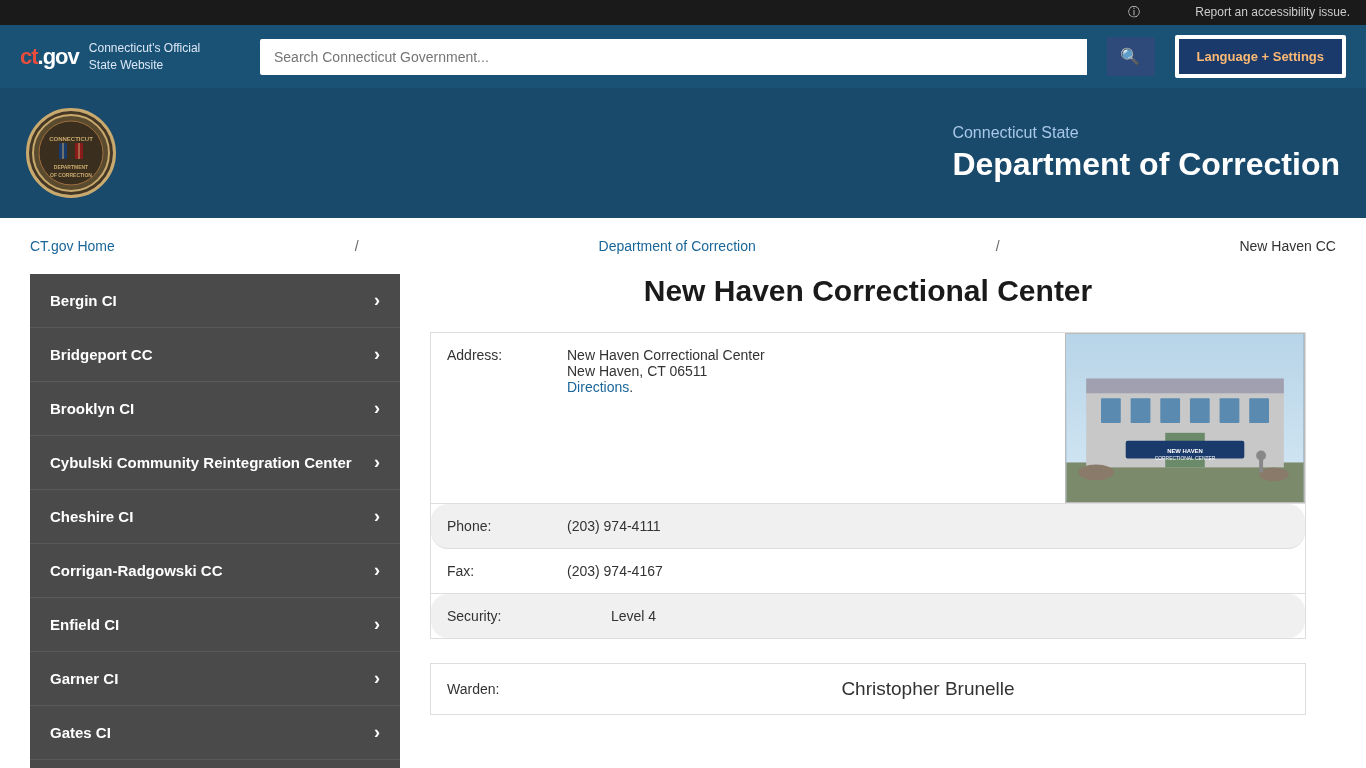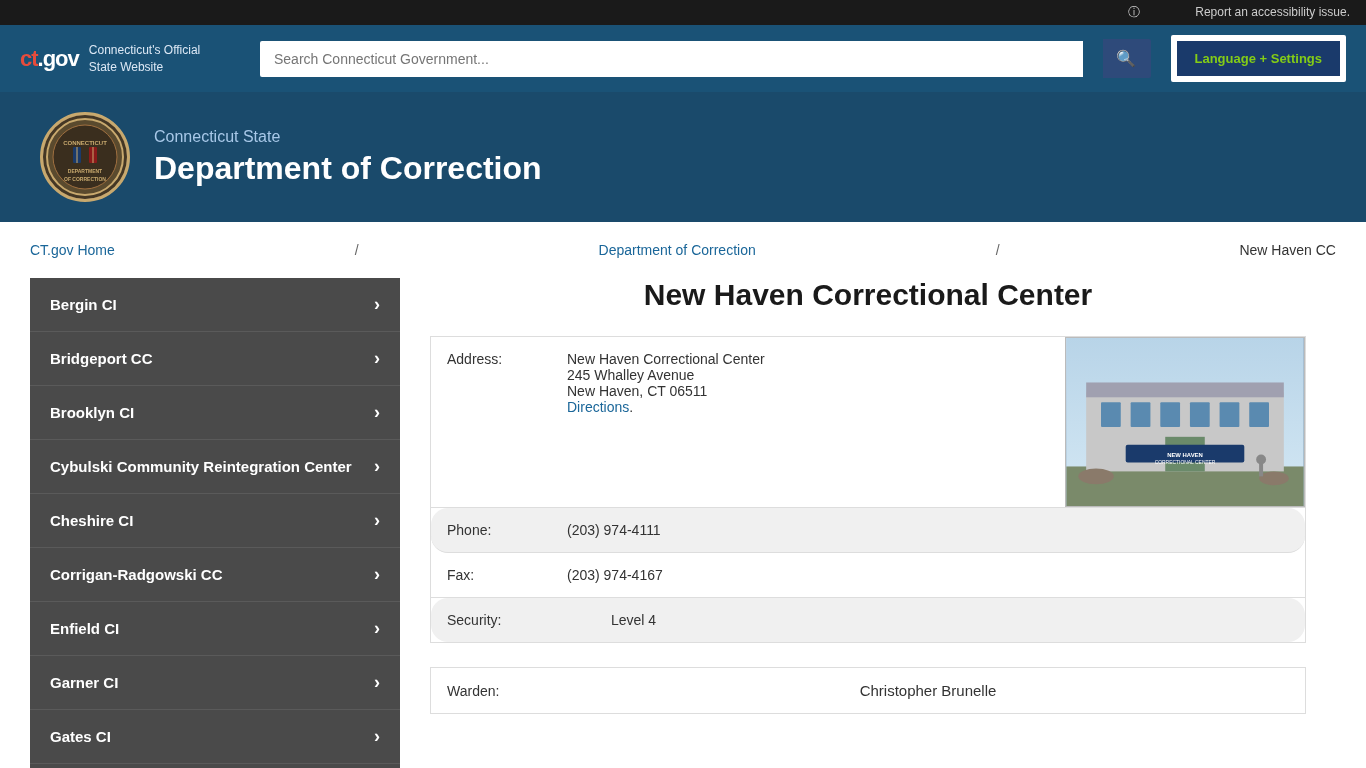--- a/index.html
+++ b/index.html
@@ -63,37 +63,38 @@
       background: #2e4a7a;
       border: none;
       padding: 10px 14px;
       color: white;
       cursor: pointer;
       font-size: 16px;
       border-radius: 0 2px 2px 0;
     }
     .lang-btn {
       background: #1a3a6b;
-      border: 6px solid #ffffff;
-      color: #84cc16;
+      border: 4px solid #ffffff;
+      color: #fdba74;
       padding: 10px 18px;
       font-size: 13px;
       font-weight: bold;
       cursor: pointer;
       white-space: nowrap;
       border-radius: 2px;
     }
 
     
     .dept-header {
       background: #1a4a6b;
-      padding: 20px 40px;
+      padding: 20px 26px;
       display: flex;
       align-items: center;
       gap: 24px;
+      justify-content: space-between;
     }
     .dept-logo {
       width: 90px;
       height: 90px;
       border-radius: 50%;
       background: #8B7355;
       display: flex;
       align-items: center;
       justify-content: center;
       overflow: hidden;
@@ -261,21 +262,21 @@
       width: 120px;
       padding: 14px 16px;
       color: #333;
       flex-shrink: 0;
     }
     .warden-value {
       flex: 1;
       padding: 14px 16px;
       text-align: center;
       color: #333;
-      font-size: 15px;
+      font-size: 19px;
     }
 
     
     .building-svg {
       width: 100%;
       height: 100%;
     }
   </style>
 </head>
 <body>
@@ -384,21 +385,20 @@
     <main class="main-content">
       <h1 class="page-title">New Haven Correctional Center</h1>
 
       <div class="info-table">
 
         <div class="address-row">
           <div class="address-left">
             <div class="info-label">Address:</div>
             <div class="info-value">
               <div>New Haven Correctional Center</div>
-              <div>245 Whalley Avenue</div>
               <div>New Haven, CT 06511</div>
               <a href="#">Directions</a>.
             </div>
           </div>
           <div class="address-right">
             <div class="photo-placeholder">
 
               <svg class="building-svg" viewBox="0 0 240 170" xmlns="http://www.w3.org/2000/svg">
                 <defs>
                   <linearGradient id="skyGrad" x1="0%" y1="0%" x2="0%" y2="100%">

